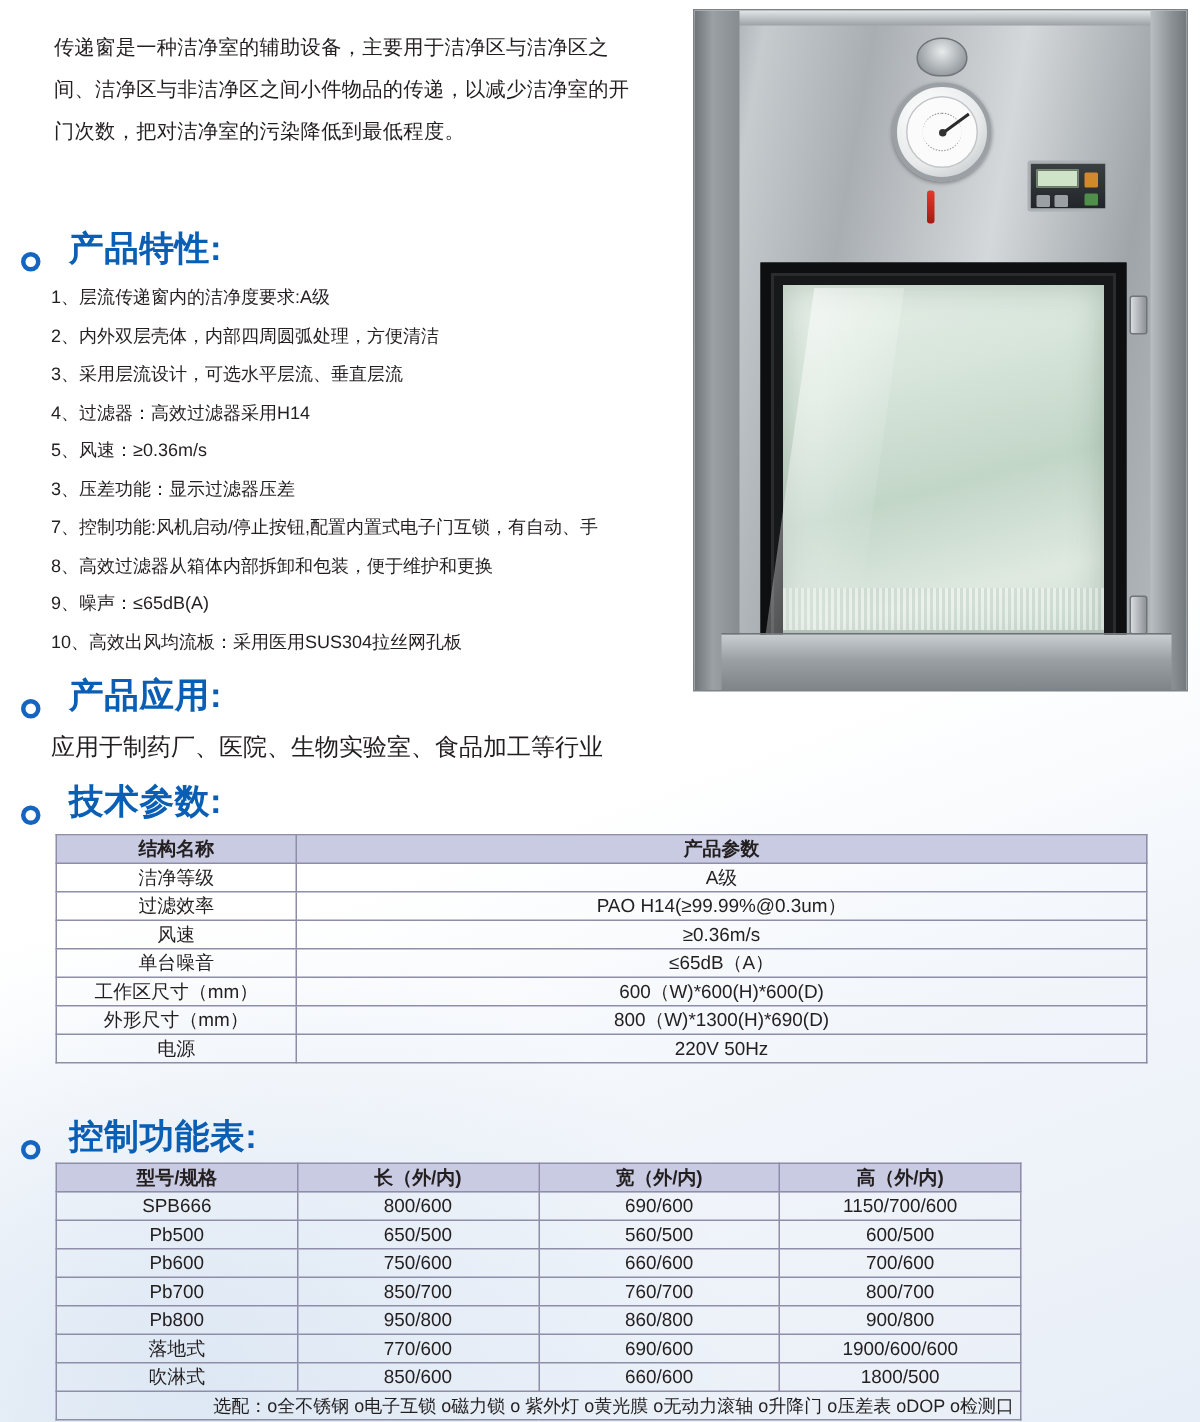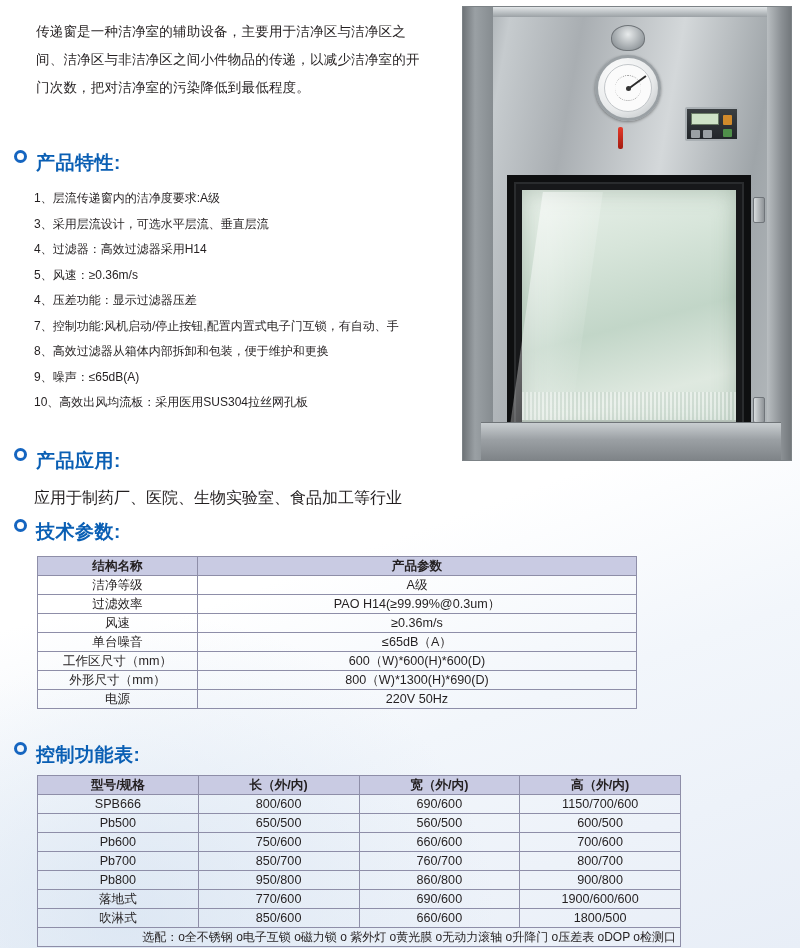--- a/index.html
+++ b/index.html
@@ -34,24 +34,24 @@
     font-size: 13.5px;
     line-height: 28px;
     color: #231f20;
     letter-spacing: .2px;
   }
 
   
   .sec-head {
     position: absolute;
     display: flex;
-    align-items: flex-start;
-    gap: 9px;
+    align-items: flex-end;
+    gap: 19px;
     color: #0a5fb4;
-    font-size: 19px;
+    font-size: 23px;
     font-weight: bold;
     letter-spacing: .5px;
   }
   .bullet-ring {
     width: 13px; height: 13px;
     border-radius: 50%;
     border: 3px solid #1565c0;
     display: inline-block;
     flex: 0 0 auto;
   }
@@ -96,21 +96,21 @@
     line-height: 16px;
   }
   .tbl-head td {
     background: #c9cbe3;
     font-weight: bold;
   }
 
   #specs-table {
     position: absolute;
     left: 37px; top: 556px;
-    width: 600px;
+    width: 728px;
   }
   #specs-table td.k { width: 160px; }
 
   #control-table {
     position: absolute;
     left: 37px; top: 775px;
     width: 644px;
   }
   #control-table td { height: 19px; }
   #control-table .note td {
@@ -292,24 +292,25 @@
     <div class="base"></div>
   </div>
 
   <div class="sec-head" id="head-features">
     <span class="bullet-ring"></span>
     <span>产品特性:</span>
   </div>
 
   <div class="feature-list">
     <span class="li">1、层流传递窗内的洁净度要求:A级</span>
+    <span class="li">2、内外双层壳体，内部四周圆弧处理，方便清洁</span>
     <span class="li">3、采用层流设计，可选水平层流、垂直层流</span>
     <span class="li">4、过滤器：高效过滤器采用H14</span>
     <span class="li">5、风速：≥0.36m/s</span>
-    <span class="li">4、压差功能：显示过滤器压差</span>
+    <span class="li">3、压差功能：显示过滤器压差</span>
     <span class="li">7、控制功能:风机启动/停止按钮,配置内置式电子门互锁，有自动、手</span>
     <span class="li">8、高效过滤器从箱体内部拆卸和包装，便于维护和更换</span>
     <span class="li">9、噪声：≤65dB(A)</span>
     <span class="li">10、高效出风均流板：采用医用SUS304拉丝网孔板</span>
   </div>
 
   <div class="sec-head" id="head-apps">
     <span class="bullet-ring"></span>
     <span>产品应用:</span>
   </div>

